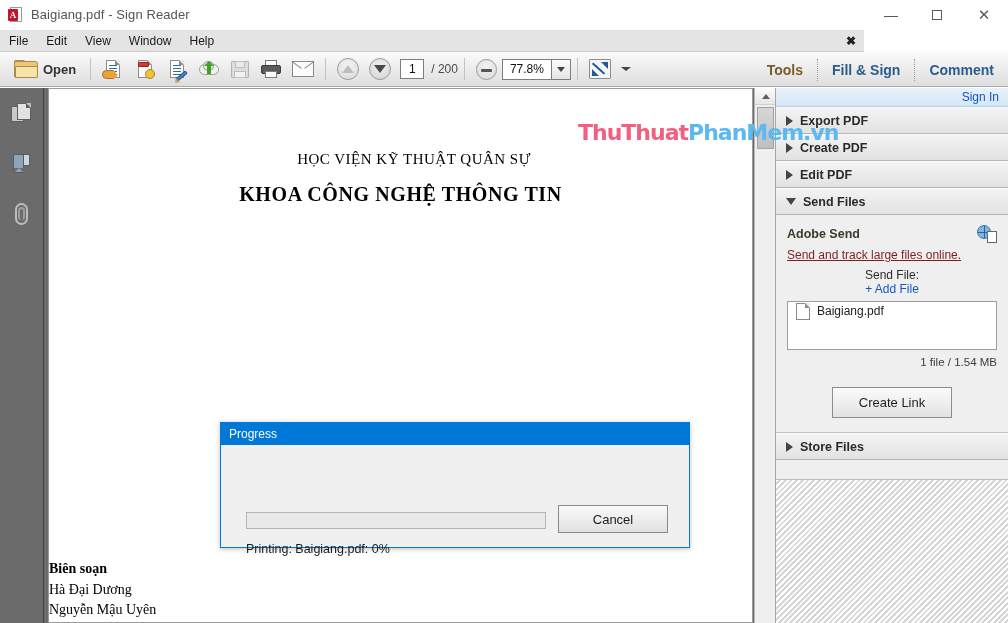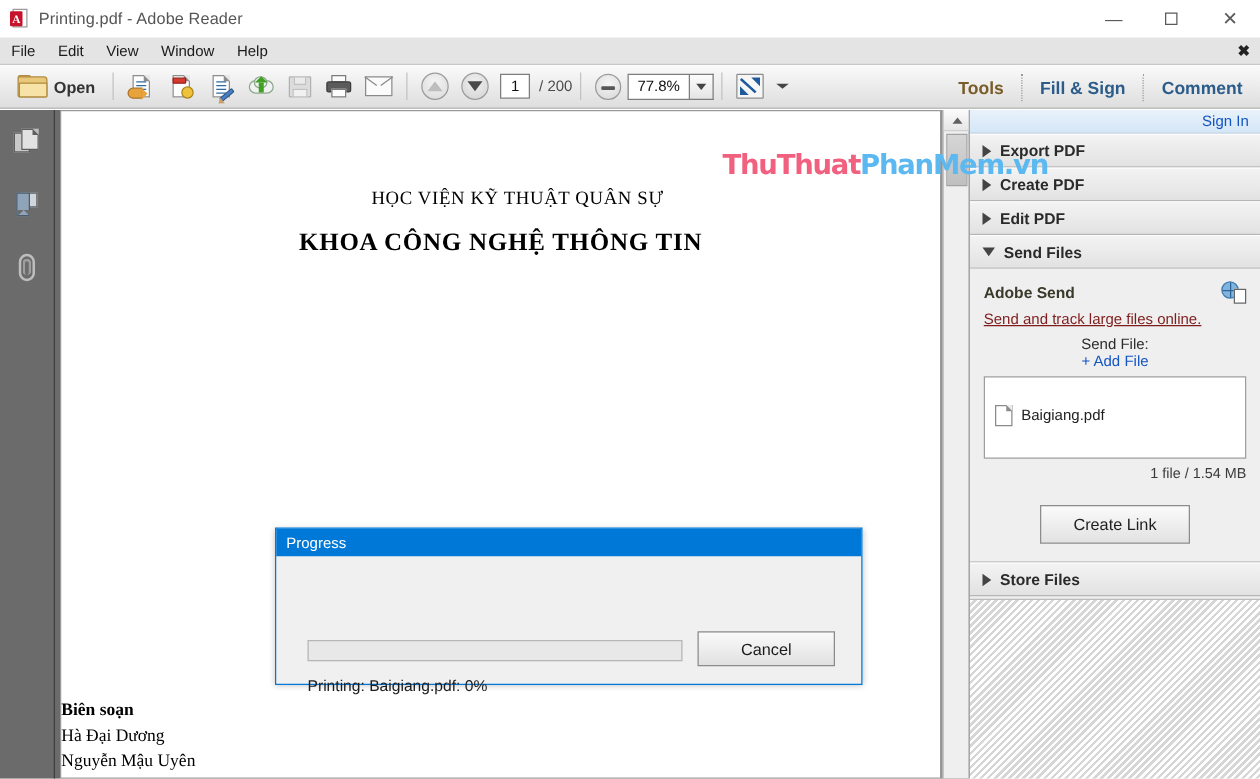--- a/index.html
+++ b/index.html
@@ -40,21 +40,21 @@
     width:46px; height:30px; display:flex; align-items:center; justify-content:center;
     color:#5a5a5a;
   }
   #win-controls div:last-child { width:48px; }
   .wc-min { font-size:14px; line-height:6px; }
   .wc-box { width:10px; height:10px; border:1px solid #5a5a5a; }
   .wc-x { font-size:15px; font-weight:300; }
 
   
   #menubar {
-    height:22px; width:1008px; background:#e4e4e4;
+    height:22px; width:864px; background:#e4e4e4;
     border-bottom:1px solid #c9c9c9;
     display:flex; align-items:center; position:relative;
   }
   .menu-item {
     padding:0 9px; height:22px; line-height:22px;
     font-size:12px; color:#1a1a1a;
   }
   #menu-close {
     position:absolute; right:4px; top:2px;
     width:18px; height:18px; display:flex; align-items:center; justify-content:center;
@@ -332,22 +332,22 @@
     border-radius:50%; background:#7fb3e0; border:1px solid #3d78b0; }
   .i-globedoc .g::before { content:""; position:absolute; left:6px; top:0; width:1px; height:12px; background:#2f6396; }
   .i-globedoc .g::after { content:""; position:absolute; left:0; top:6px; width:12px; height:1px; background:#2f6396; }
   .i-globedoc .d { position:absolute; right:0; bottom:0; width:10px; height:12px;
     background:#fff; border:1px solid #666; }
   #as-desc { font-size:12px; color:#7f1d1d; margin-top:5px;text-decoration:underline; }
   #sendfile-row { display:flex; align-items:center; justify-content:space-between; margin-top:6px;flex-direction:column; }
   #sendfile-label { font-size:12px; color:#2b2b2b; }
   #addfile-link { font-size:12px; color:#1455c4; }
   #filelist {
-    margin-top:5px; height:66px; background:#fff; border:1px solid #9d9d9d;
-    padding:22px 8px; display:flex; align-items:flex-start; gap:7px;
+    margin-top:5px; height:49px; background:#fff; border:1px solid #9d9d9d;
+    padding:1px 8px; display:flex; align-items:flex-start; gap:7px;
   }
   .i-filedoc { position:relative; width:14px; height:17px; flex:none; }
   .i-filedoc .s { position:absolute; inset:0; background:#fff; border:1px solid #8a8a8a; }
   .i-filedoc .s::after { content:""; position:absolute; right:-1px; top:-1px;
     border-width:0 5px 5px 0; border-style:solid; border-color:#8a8a8a #eaeaea; }
   #filelist .fname { font-size:12px; color:#222; line-height:16px; }
   #filesize { text-align:right; font-size:11.5px; color:#3b3b3b; margin-top:6px; }
   #createlink-wrap { display:flex; justify-content:center; margin-top:19px; }
   #createlink-btn {
     padding:7px 26px; font-size:13px; color:#1f1f1f;
@@ -397,21 +397,21 @@
   #pd-status { position:absolute; left:25px; top:97px; font-size:12.5px; color:#1b1b1b; }
 </style>
 </head>
 <body>
 
 <div id="titlebar">
   <div id="app-icon">
     <div class="sheet"></div>
       <div class="acro">A</div>
   </div>
-  <div id="window-title">Printing.pdf - Adobe Reader</div>
+  <div id="window-title">Baigiang.pdf - Sign Reader</div>
   <div id="win-controls">
     <div>
         <span class="wc-min">—</span>
       </div>
     <div>
         <span class="wc-box"></span>
       </div>
     <div>
         <span class="wc-x">✕</span>
       </div>

